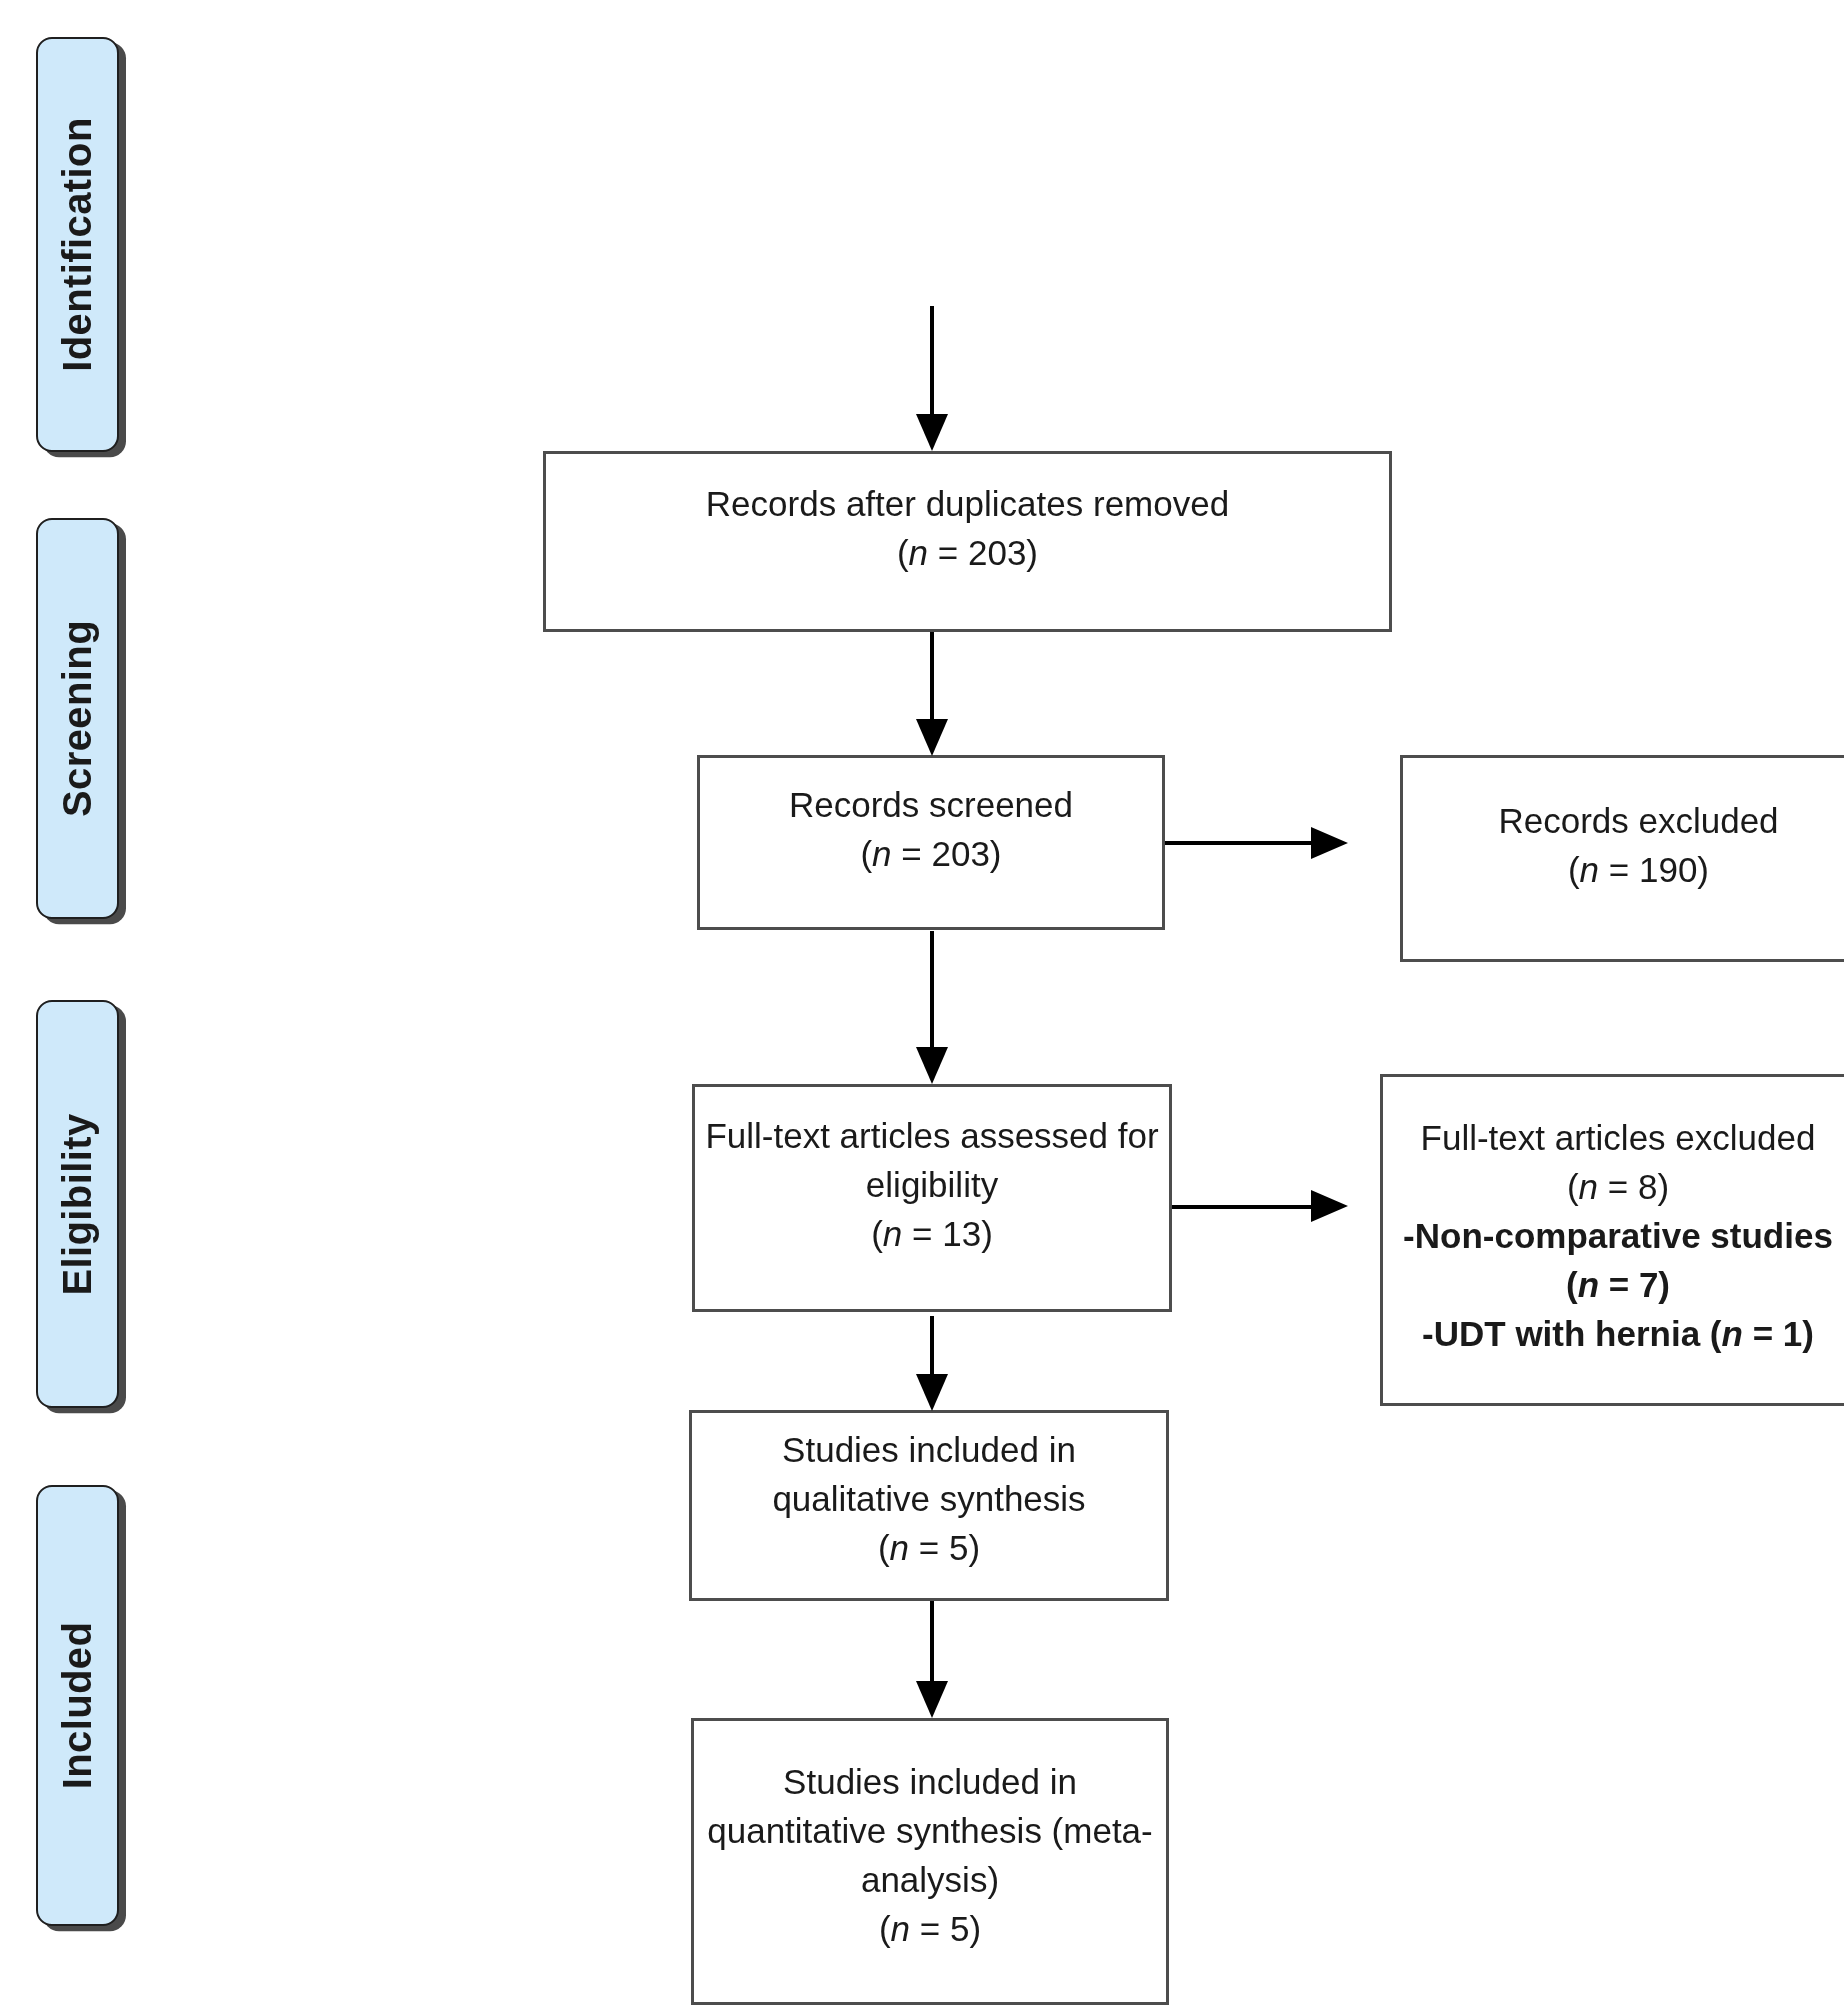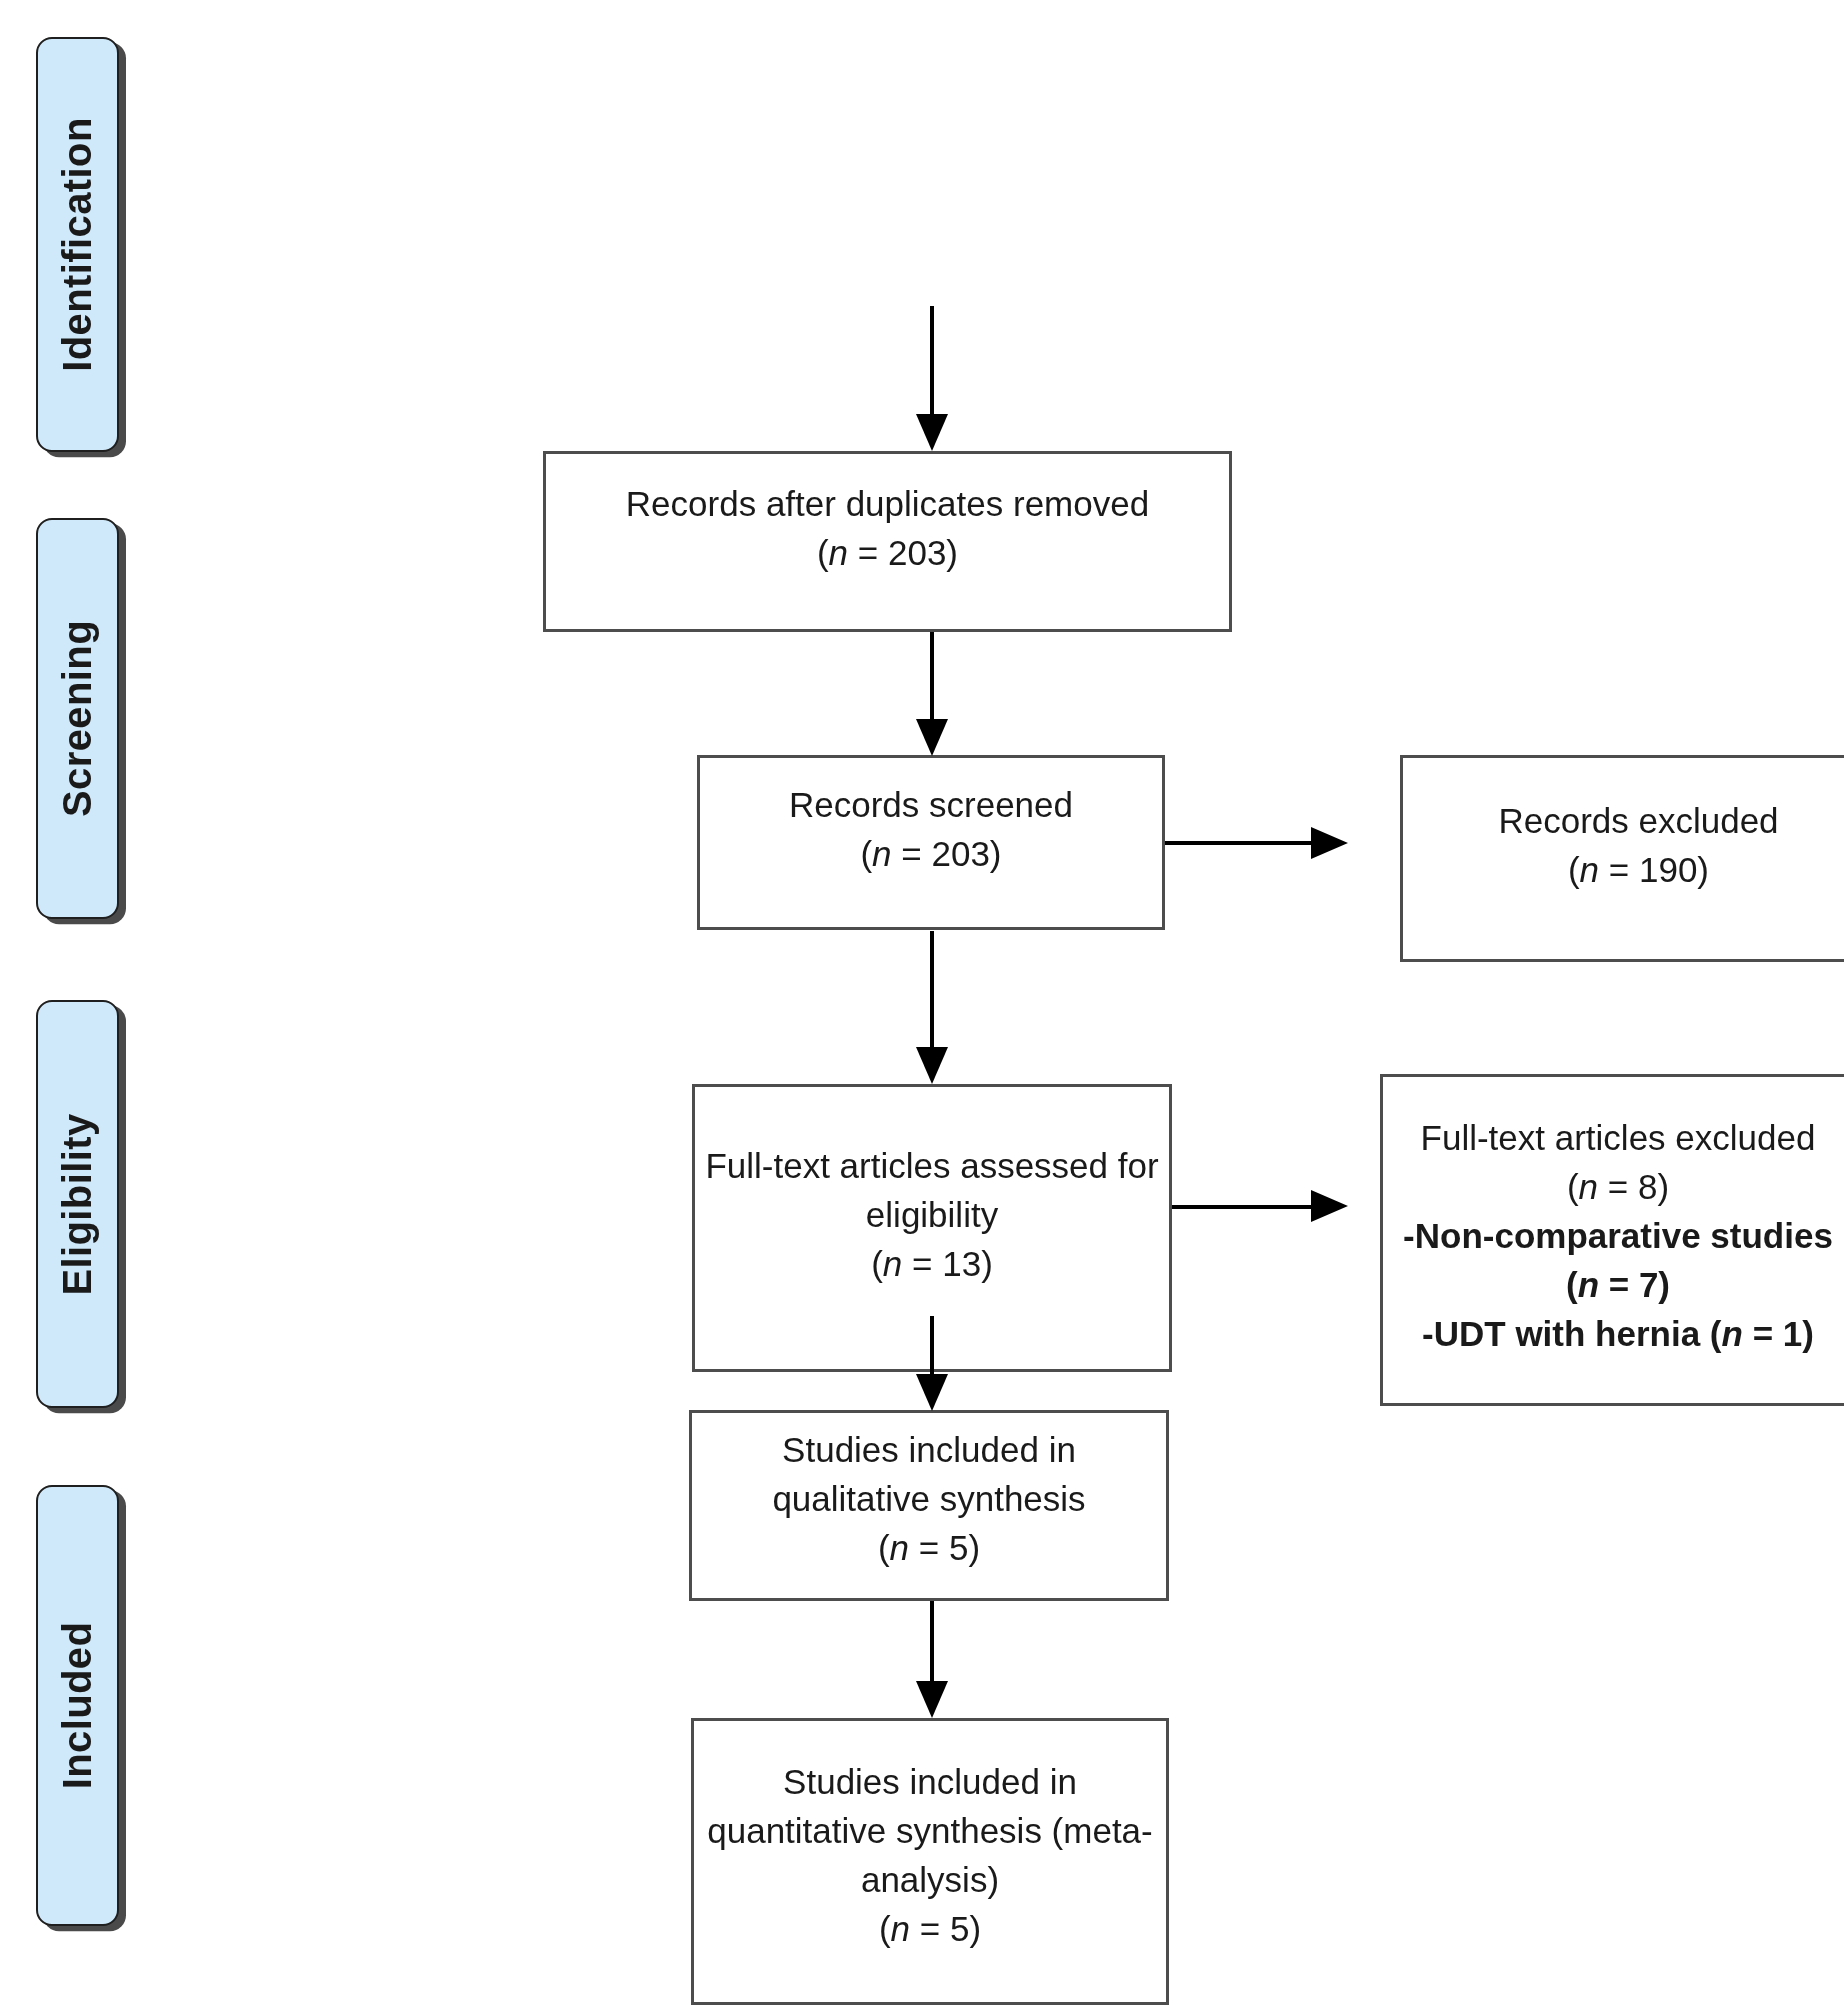--- a/index.html
+++ b/index.html
@@ -72,36 +72,36 @@
     <span class="rot">Screening</span>
   </div>
   <div class="stage" style="top:1000px;height:408px;">
     <span class="rot">Eligibility</span>
   </div>
   <div class="stage" style="top:1485px;height:441px;">
     <span class="rot">Included</span>
   </div>
 
 
-  <div class="fbox" style="left:543px;top:451px;width:689px;height:181px;">
+  <div class="fbox" style="left:543px;top:451px;width:849px;height:181px;">
       <div class="line"><span>Records after duplicates removed</span></div>
       <div class="line"><span>(</span><i class="nvar">n</i><span> = 203)</span></div>
     </div>
 
   <div class="fbox" style="left:697px;top:755px;width:468px;height:175px;">
       <div class="line"><span>Records screened</span></div>
       <div class="line"><span>(</span><i class="nvar">n</i><span> = 203)</span></div>
     </div>
 
   <div class="fbox" style="left:1400px;top:755px;width:477px;height:207px;">
       <div class="line"><span>Records excluded</span></div>
       <div class="line"><span>(</span><i class="nvar">n</i><span> = 190)</span></div>
     </div>
 
-  <div class="fbox" style="left:692px;top:1084px;width:480px;height:288px;">
+  <div class="fbox" style="left:692px;top:1084px;width:480px;height:228px;">
       <div class="line"><span>Full-text articles assessed for</span></div>
       <div class="line"><span>eligibility</span></div>
       <div class="line"><span>(</span><i class="nvar">n</i><span> = 13)</span></div>
     </div>
 
   <div class="fbox" style="left:1380px;top:1074px;width:476px;height:332px;padding-bottom:13px;">
       <div class="line"><span>Full-text articles excluded</span></div>
       <div class="line"><span>(</span><i class="nvar">n</i><span> = 8)</span></div>
       <div class="line bold"><span>-Non-comparative studies</span></div>
       <div class="line bold"><span>(</span><i class="nvar">n</i><span> = 7)</span></div>

